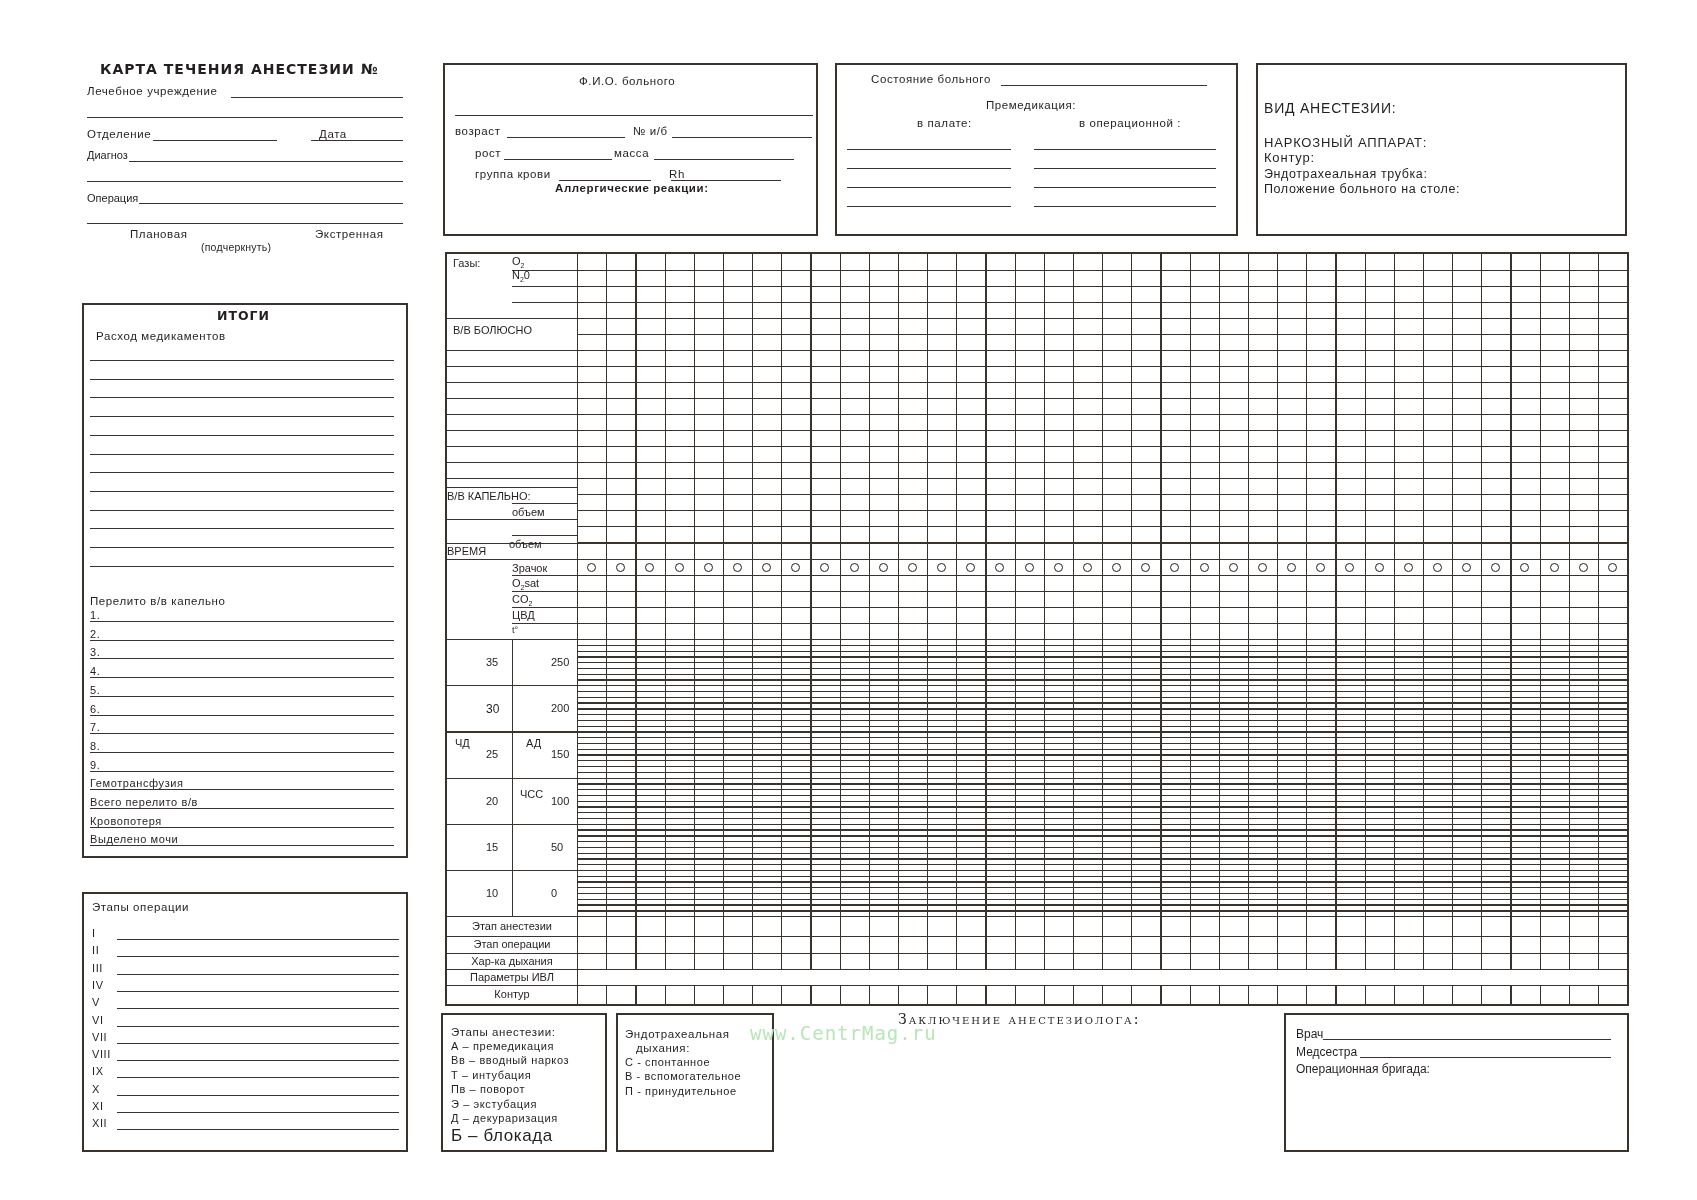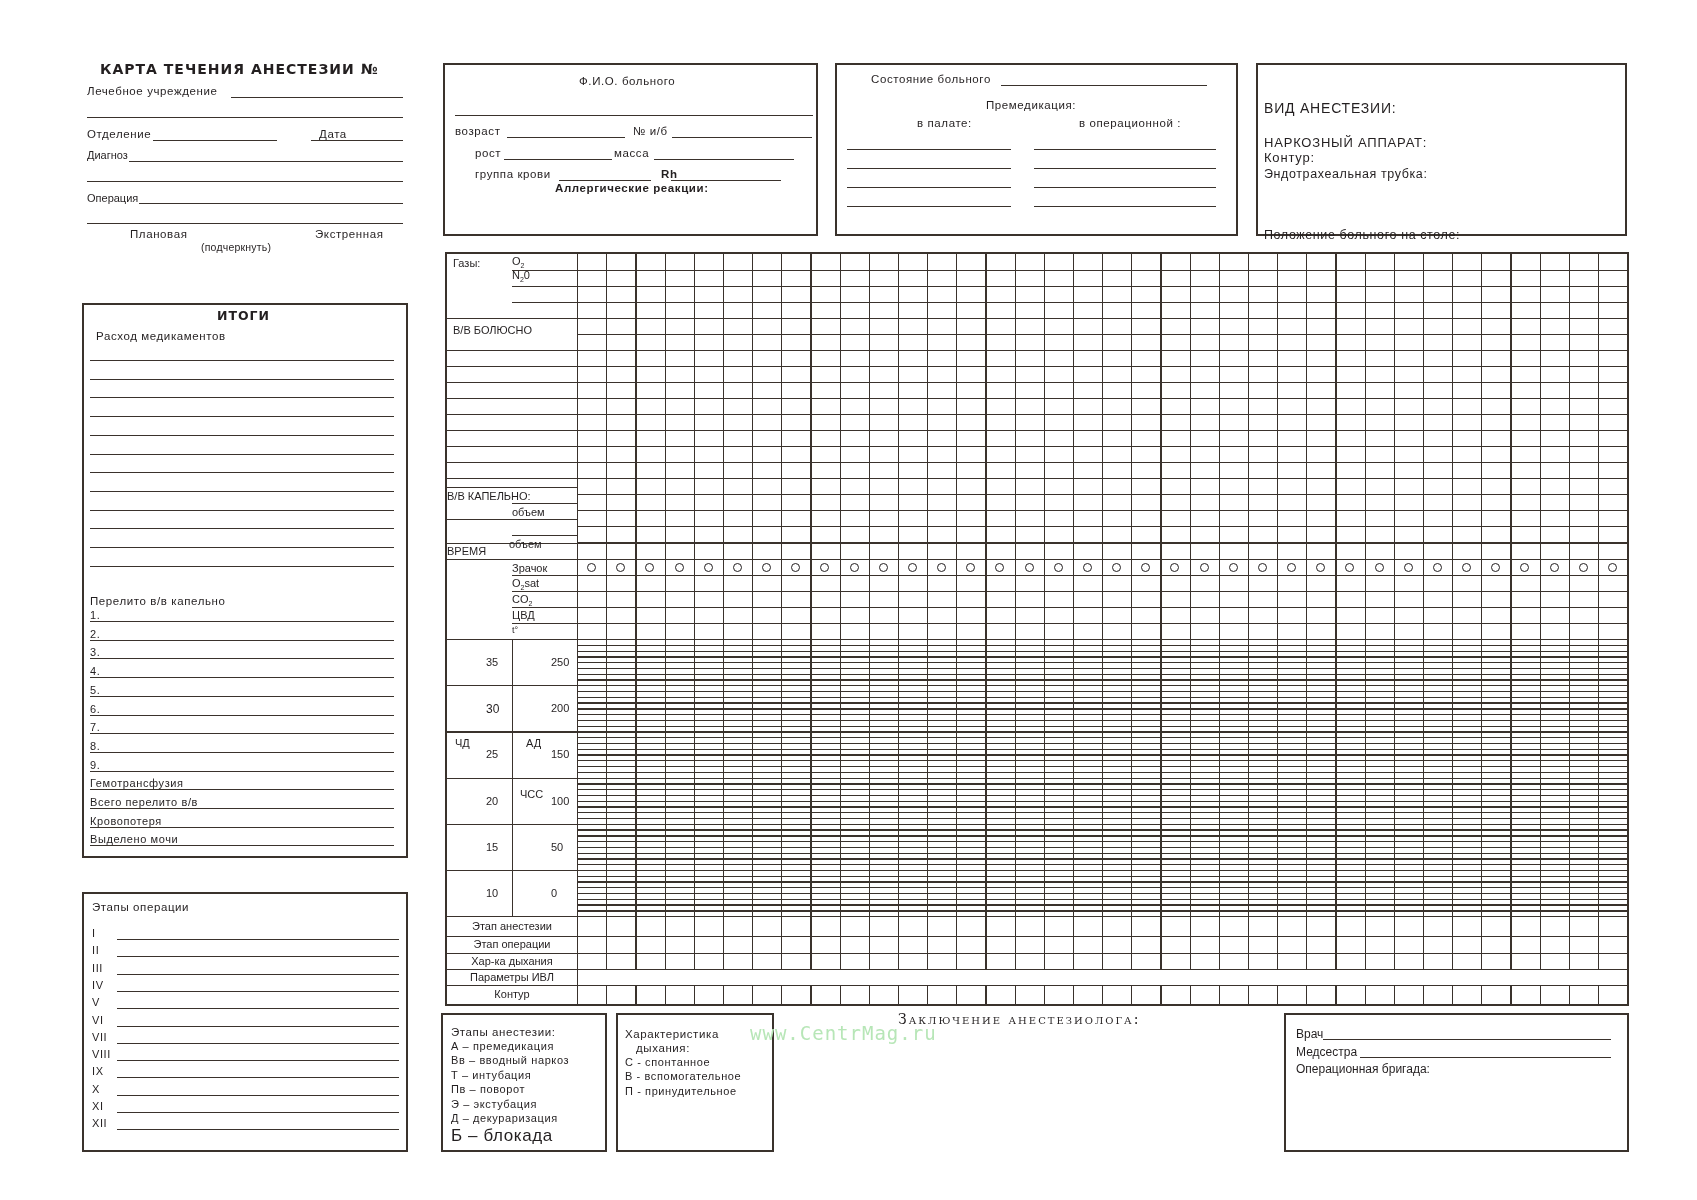--- a/index.html
+++ b/index.html
@@ -48,21 +48,21 @@
   <div class="t" style="left:10px;top:60px;">возраст</div>
   <div class="fill" style="left:62px;top:72px;width:118px;"></div>
   <div class="t" style="left:188px;top:60px;">№ и/б</div>
   <div class="fill" style="left:227px;top:72px;width:140px;"></div>
   <div class="t" style="left:30px;top:82px;">рост</div>
   <div class="fill" style="left:59px;top:94px;width:108px;"></div>
   <div class="t" style="left:169px;top:82px;">масса</div>
   <div class="fill" style="left:209px;top:94px;width:140px;"></div>
   <div class="t" style="left:30px;top:103px;">группа крови</div>
   <div class="fill" style="left:114px;top:115px;width:92px;"></div>
-  <div class="t" style="left:216px;top:103px;font-weight:bold;">Rh</div>
+  <div class="t" style="left:224px;top:103px;">Rh</div>
   <div class="fill" style="left:226px;top:115px;width:110px;"></div>
   <div class="t bold" style="left:110px;top:117px;">Аллергические реакции:</div>
 </div>
 
 <div class="box" style="left:835px;top:63px;width:403px;height:173px;">
   <div class="t" style="left:34px;top:8px;">Состояние больного</div>
   <div class="fill" style="left:164px;top:20px;width:206px;"></div>
   <div class="t" style="left:149px;top:34px;">Премедикация:</div>
   <div class="t" style="left:80px;top:52px;">в палате:</div>
   <div class="t" style="left:242px;top:52px;">в операционной :</div>
@@ -74,21 +74,21 @@
   <div class="fill" style="left:197px;top:103px;width:182px;"></div>
   <div class="fill" style="left:197px;top:122px;width:182px;"></div>
   <div class="fill" style="left:197px;top:141px;width:182px;"></div>
 </div>
 
 <div class="box" style="left:1256px;top:63px;width:371px;height:173px;">
   <div class="t big" style="left:6px;top:35px;">ВИД АНЕСТЕЗИИ:</div>
   <div class="t big" style="left:6px;top:70px;font-size:13px;">НАРКОЗНЫЙ АППАРАТ:</div>
   <div class="t big" style="left:6px;top:85px;font-size:13px;">Контур:</div>
   <div class="t" style="left:6px;top:102px;font-size:12.5px;">Эндотрахеальная трубка:</div>
-  <div class="t" style="left:6px;top:117px;font-size:12.5px;margin-top:46px;">Положение больного на столе:</div>
+  <div class="t" style="left:6px;top:117px;font-size:12.5px;">Положение больного на столе:</div>
 </div>
 
 <div class="box" style="left:82px;top:303px;width:326px;height:555px;">
   <div class="t title" style="left:133px;top:3px;font-size:12.5px;">ИТОГИ</div>
   <div class="t" style="left:12px;top:25px;">Расход медикаментов</div>
   <div id="meds-lines"></div>
   <div class="t" style="left:6px;top:290px;">Перелито в/в капельно</div>
   <div id="infusion-list"></div>
 <div class="fill" style="left:6px;top:55px;width:304px;"></div>
     <div class="fill" style="left:6px;top:73.7px;width:304px;"></div>
@@ -410,21 +410,21 @@
 <div class="t" style="left:8px;top:25px;font-size:11px;">А – премедикация</div>
     <div class="t" style="left:8px;top:39.4px;font-size:11px;">Вв –  вводный наркоз</div>
     <div class="t" style="left:8px;top:53.8px;font-size:11px;">Т – интубация</div>
     <div class="t" style="left:8px;top:68.2px;font-size:11px;">Пв – поворот</div>
     <div class="t" style="left:8px;top:82.6px;font-size:11px;">Э – экстубация</div>
     <div class="t" style="left:8px;top:97px;font-size:11px;">Д – декураризация</div>
     <div class="t" style="left:8px;top:111.4px;font-size:17px;">Б – блокада</div>
   </div>
 
 <div class="box" style="left:616px;top:1013px;width:158px;height:139px;">
-  <div class="t" style="left:7px;top:13px;">Характеристика</div>
+  <div class="t" style="left:7px;top:13px;">Эндотрахеальная</div>
   <div class="t" style="left:7px;top:27px;margin-left:11px;">дыхания:</div>
   <div id="legend-b-list"></div>
 <div class="t" style="left:7px;top:41px;font-size:11px;">С - спонтанное</div>
     <div class="t" style="left:7px;top:55.4px;font-size:11px;">В - вспомогательное</div>
     <div class="t" style="left:7px;top:69.8px;font-size:11px;">П - принудительное</div>
   </div>
 
 <div class="t conc" style="left:898px;top:1011px;">Заключение анестезиолога:</div>
 <div class="watermark" style="left:750px;top:1022px;">www.CentrMag.ru</div>
 

